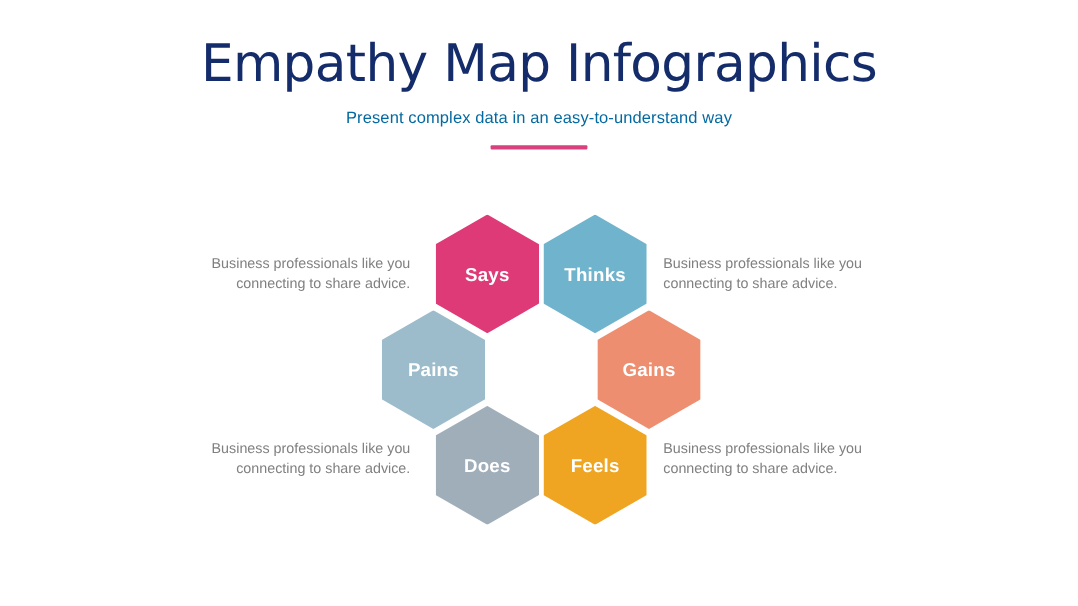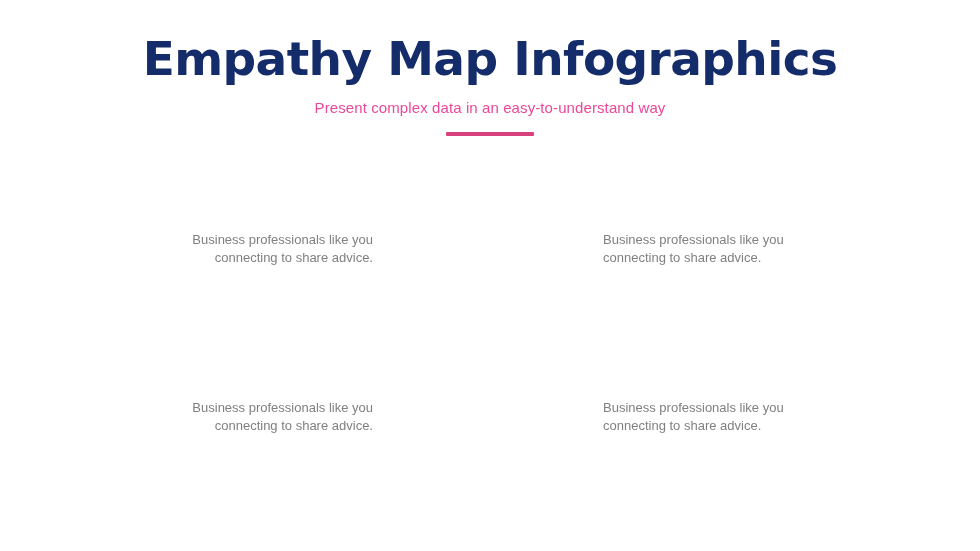--- a/index.html
+++ b/index.html
@@ -26,21 +26,21 @@
   
   .header {
     position: absolute;
     top: 34px;
     left: 0;
     width: 980px;
     text-align: center;
   }
   .title {
     font-size: 47px;
-    font-weight: bold;
+    font-weight: normal;
     color: #152C6B;
     letter-spacing: -0.6px;
     line-height: 1.08;
     margin: 0;
     font-family: "DejaVu Sans", "Liberation Sans", sans-serif;
     text-align: center;
   }
   .subtitle {
     margin: 14px 0 0 0;
     font-size: 15px;
@@ -107,24 +107,51 @@
   .note-top    { top: 231px; }
   .note-bottom { top: 399px; }
 </style>
 </head>
 <body style="background: rgb(255, 255, 255);">
 
 <div class="slide">
 
   <div class="header">
     <h1 class="title" style="color: rgb(21, 44, 107);">Empathy Map Infographics</h1>
-    <p class="subtitle" style="color: #ec4899;">Present complex data in an easy-to-understand way</p>
+    <p class="subtitle" style="color: #0369a1;">Present complex data in an easy-to-understand way</p>
     <div class="divider" style="background: rgb(216, 65, 126);"></div>
   </div>
 
+  <div class="cluster">
+
+    <div class="hex hex-says" style="background: rgb(222, 58, 120);">
+      <span class="hex-label">Says</span>
+    </div>
+
+    <div class="hex hex-thinks" style="background: rgb(111, 179, 204);">
+      <span class="hex-label">Thinks</span>
+    </div>
+
+    <div class="hex hex-pains" style="background: rgb(156, 188, 203);">
+      <span class="hex-label">Pains</span>
+    </div>
+
+    <div class="hex hex-gains" style="background: rgb(238, 142, 112);">
+      <span class="hex-label">Gains</span>
+    </div>
+
+    <div class="hex hex-does" style="background: rgb(160, 174, 185);">
+      <span class="hex-label">Does</span>
+    </div>
+
+    <div class="hex hex-feels" style="background: rgb(239, 165, 33);">
+      <span class="hex-label">Feels</span>
+    </div>
+
+  </div>
 
   <div class="note note-left note-top">Business professionals like you connecting to share advice.</div>
 
   <div class="note note-right note-top">Business professionals like you connecting to share advice.</div>
 
   <div class="note note-left note-bottom">Business professionals like you connecting to share advice.</div>
 
   <div class="note note-right note-bottom">Business professionals like you connecting to share advice.</div>
 
 </div>

